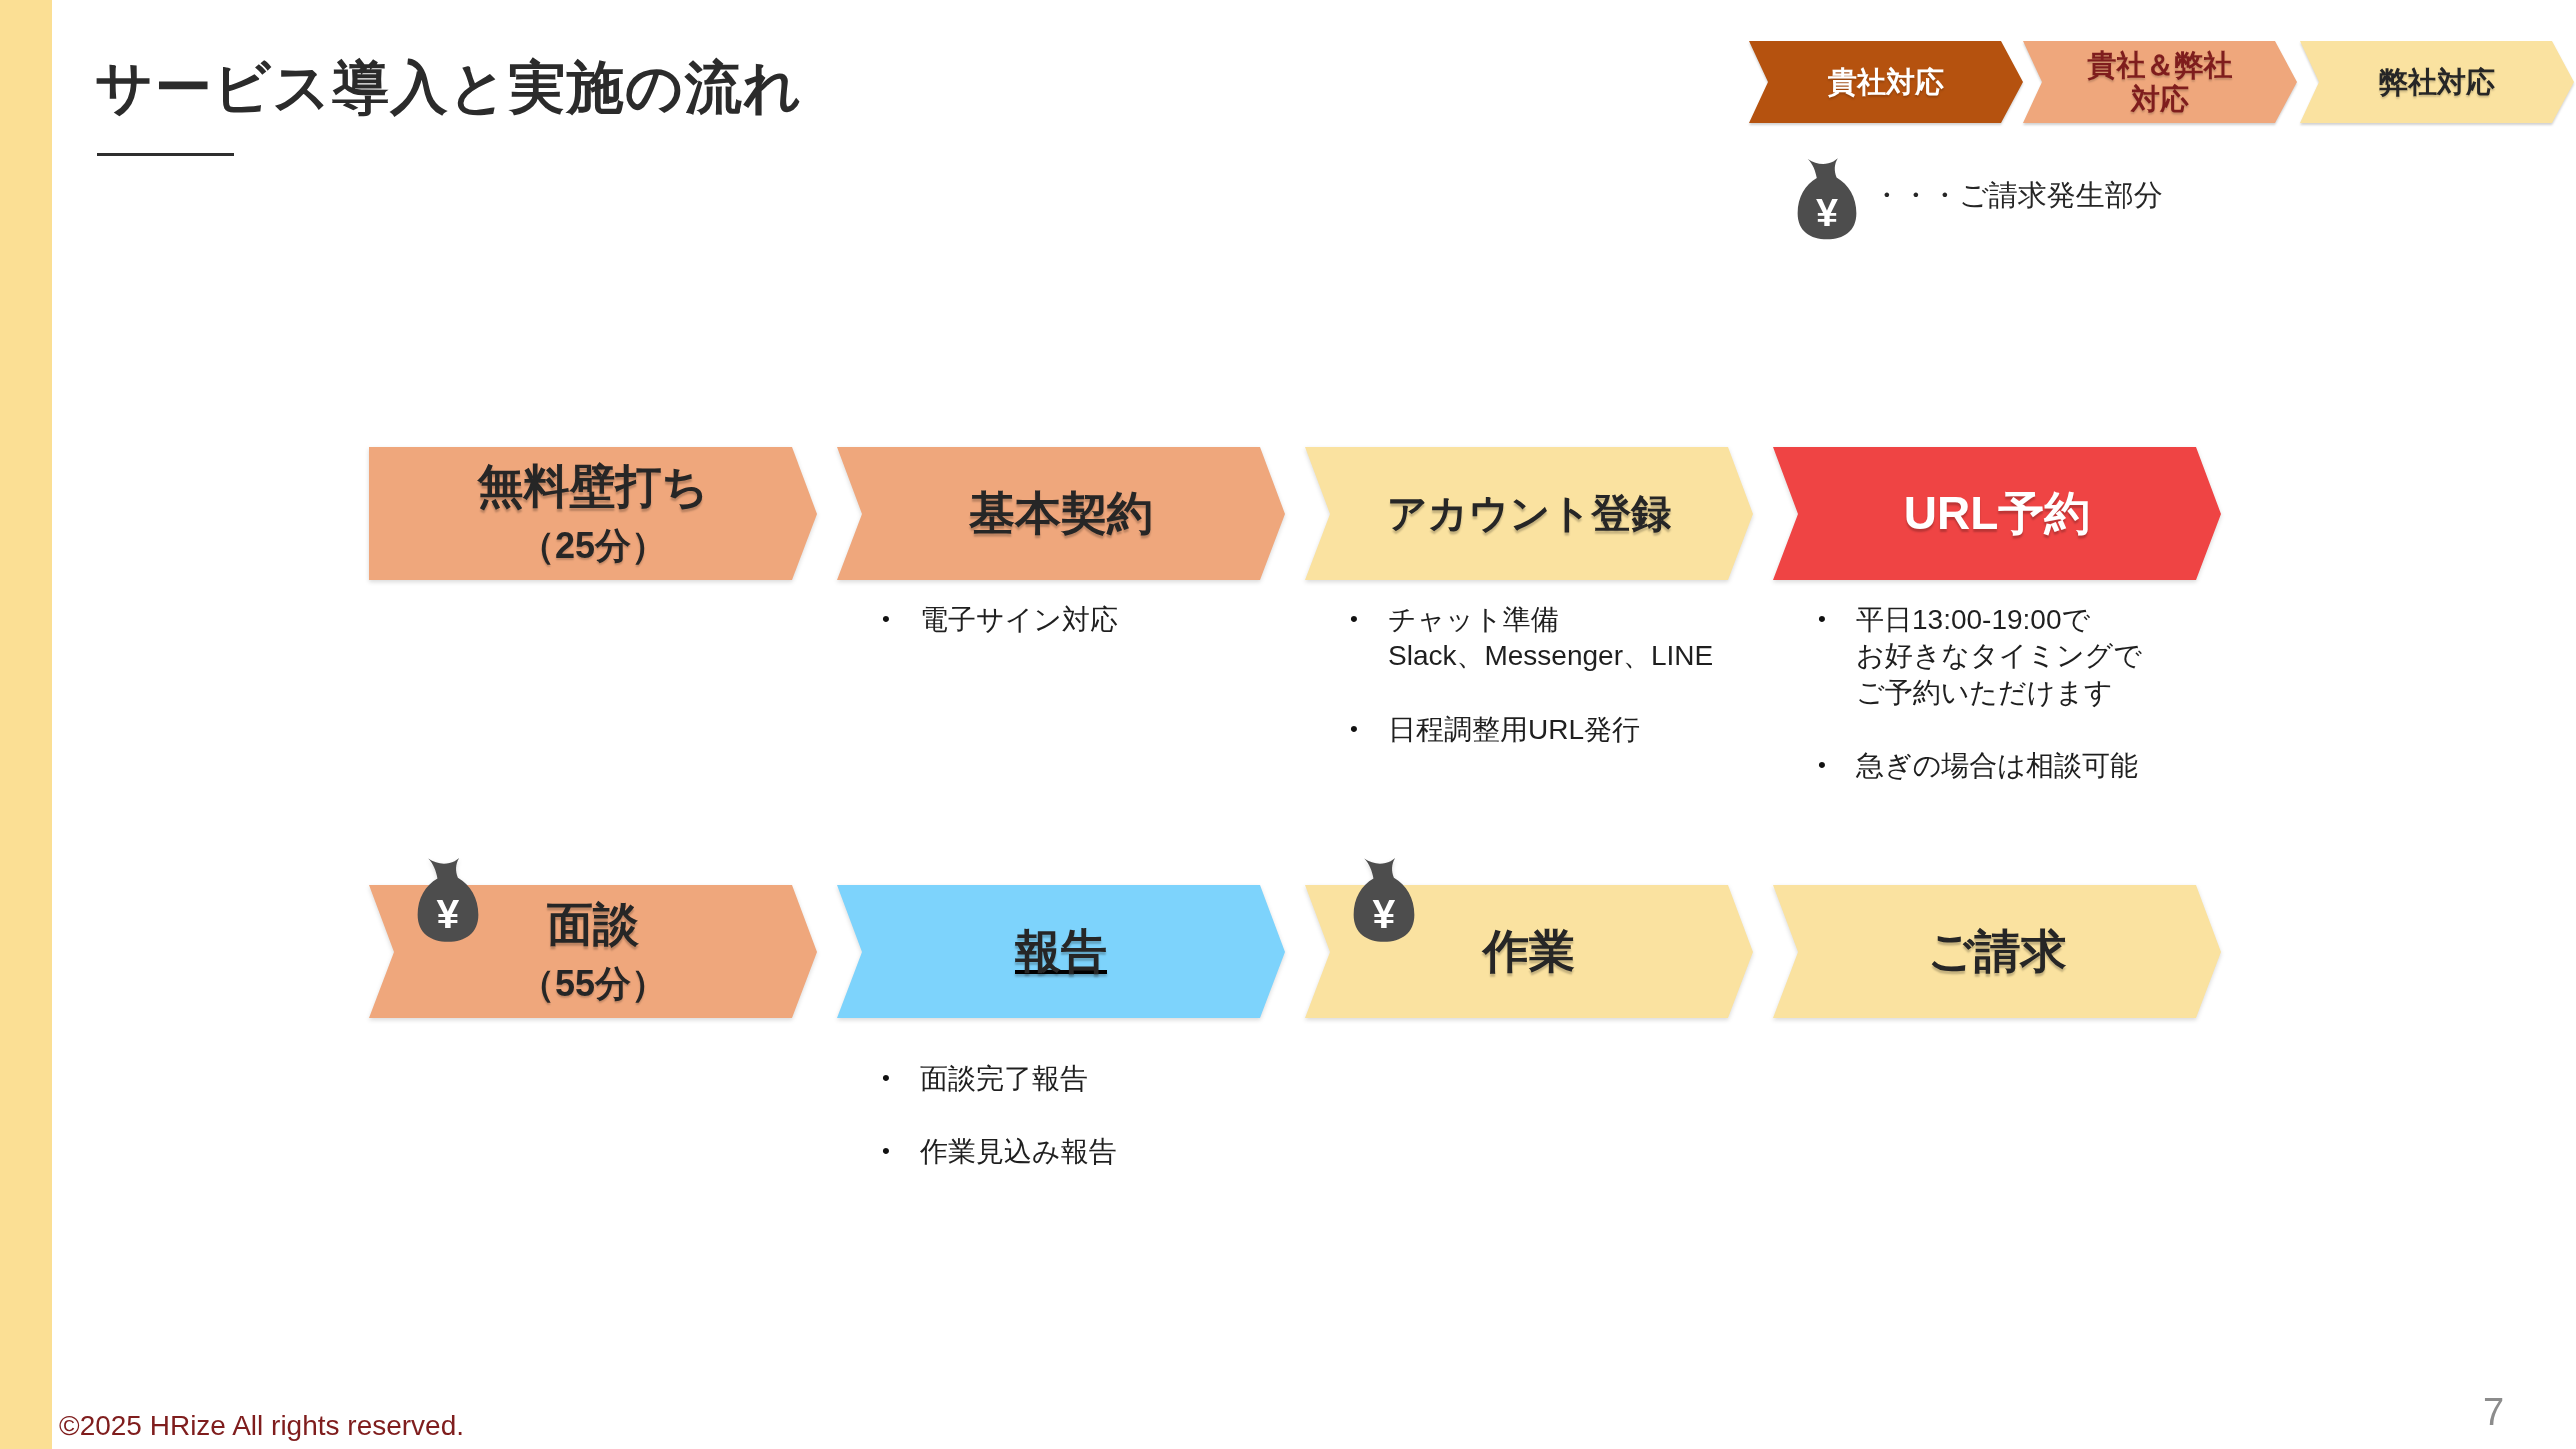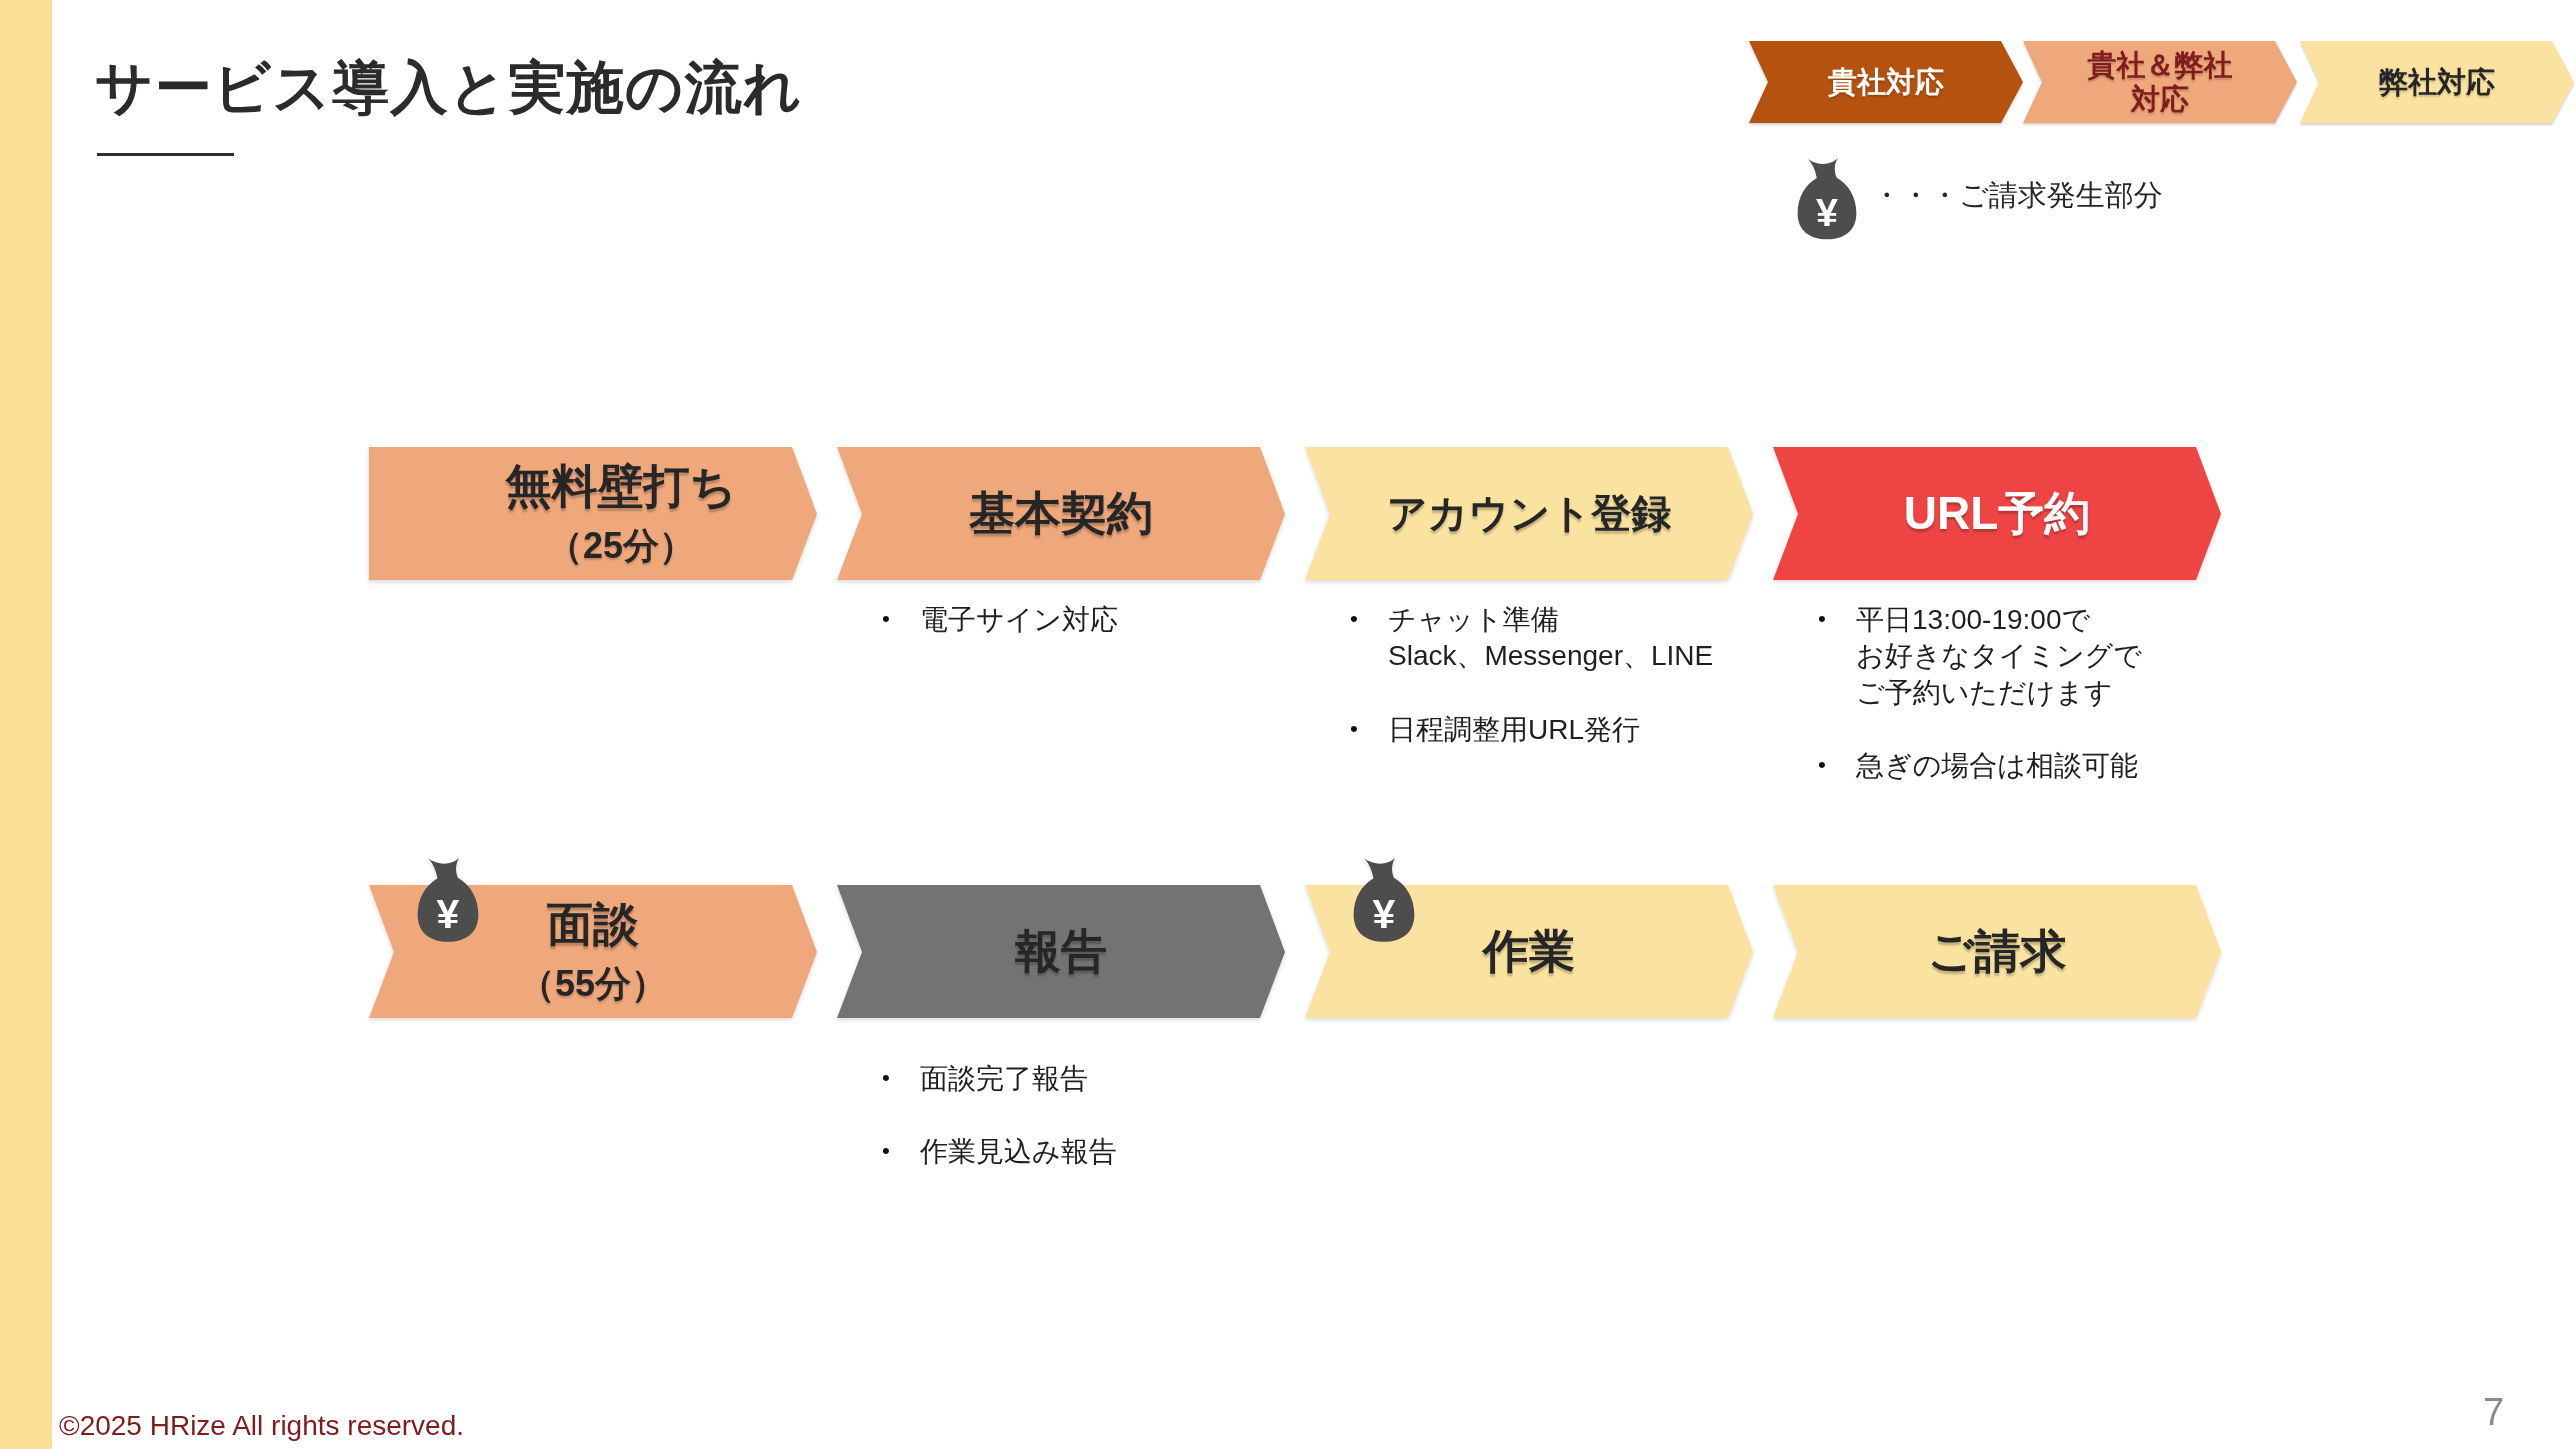--- a/index.html
+++ b/index.html
@@ -44,21 +44,21 @@
     font-size:29px;color:#262626;margin-left:12px;white-space:nowrap;position:relative;top:-4px;
   }
 
   
   .step{position:absolute;width:448px;height:133px;filter:drop-shadow(0 2.6px 2px rgba(0,0,0,0.15));}
   .arrow{
     width:448px;height:133px;
     display:flex;flex-direction:column;align-items:center;justify-content:center;
     gap:4px;
   }
-  .arrow.flat {clip-path:polygon(0 0,423px 0,448px 67px,423px 133px,0 133px);padding-left:28px;}
+  .arrow.flat {clip-path:polygon(0 0,423px 0,448px 67px,423px 133px,0 133px);}
   .arrow.notch{clip-path:polygon(0 0,423px 0,448px 67px,423px 133px,0 133px,25px 67px);}
   .step-label{
     font-size:46px;font-weight:800;color:#262626;white-space:nowrap;
     text-shadow:0 2.6px 2px rgba(0,0,0,0.22);
   }
   .step-label.small{font-size:40px;}
   .step-label.light{color:#ffffff;}
   .step-sub{
     font-size:36px;font-weight:800;color:#262626;white-space:nowrap;
     text-shadow:0 2px 2px rgba(0,0,0,0.2);
@@ -196,21 +196,21 @@
           <div class="step-sub">（55分）</div>
         </div>
         <div class="bag" style="left: 46px; top: -30px;">
           <svg width="66" height="89" viewBox="0 0 100 130">
             <path fill="#4D4D4D" d="M34 33 C32 22 28 11 20 3 C33 12 48 13 60 7 L67 2 C61 11 61 22 65 32 C84 43 96 63 96 88 C96 116 76 129 50 129 C24 129 4 116 4 88 C4 63 16 43 34 33 Z"></path>
             <text x="50" y="92" text-anchor="middle" dominant-baseline="middle" fill="#ffffff" font-size="62" font-weight="800" font-family="Liberation Sans, DejaVu Sans, sans-serif">¥</text>
           </svg>
         </div>
       </div>
       <div class="step" style="left: 837px; top: 885px;">
-        <div class="arrow notch" style="background: #737373;">
+        <div class="arrow notch" style="background: #7dd3fc; text-decoration: underline;">
           <div class="step-label">報告</div>
         </div>
       </div>
       <div class="bullets" style="left: 882px; top: 1061px;">
         <div class="bullet-item">
           <div class="bullet-marker">•</div>
           <div class="bullet-text">
             <div>面談完了報告</div>
           </div>
         </div>

